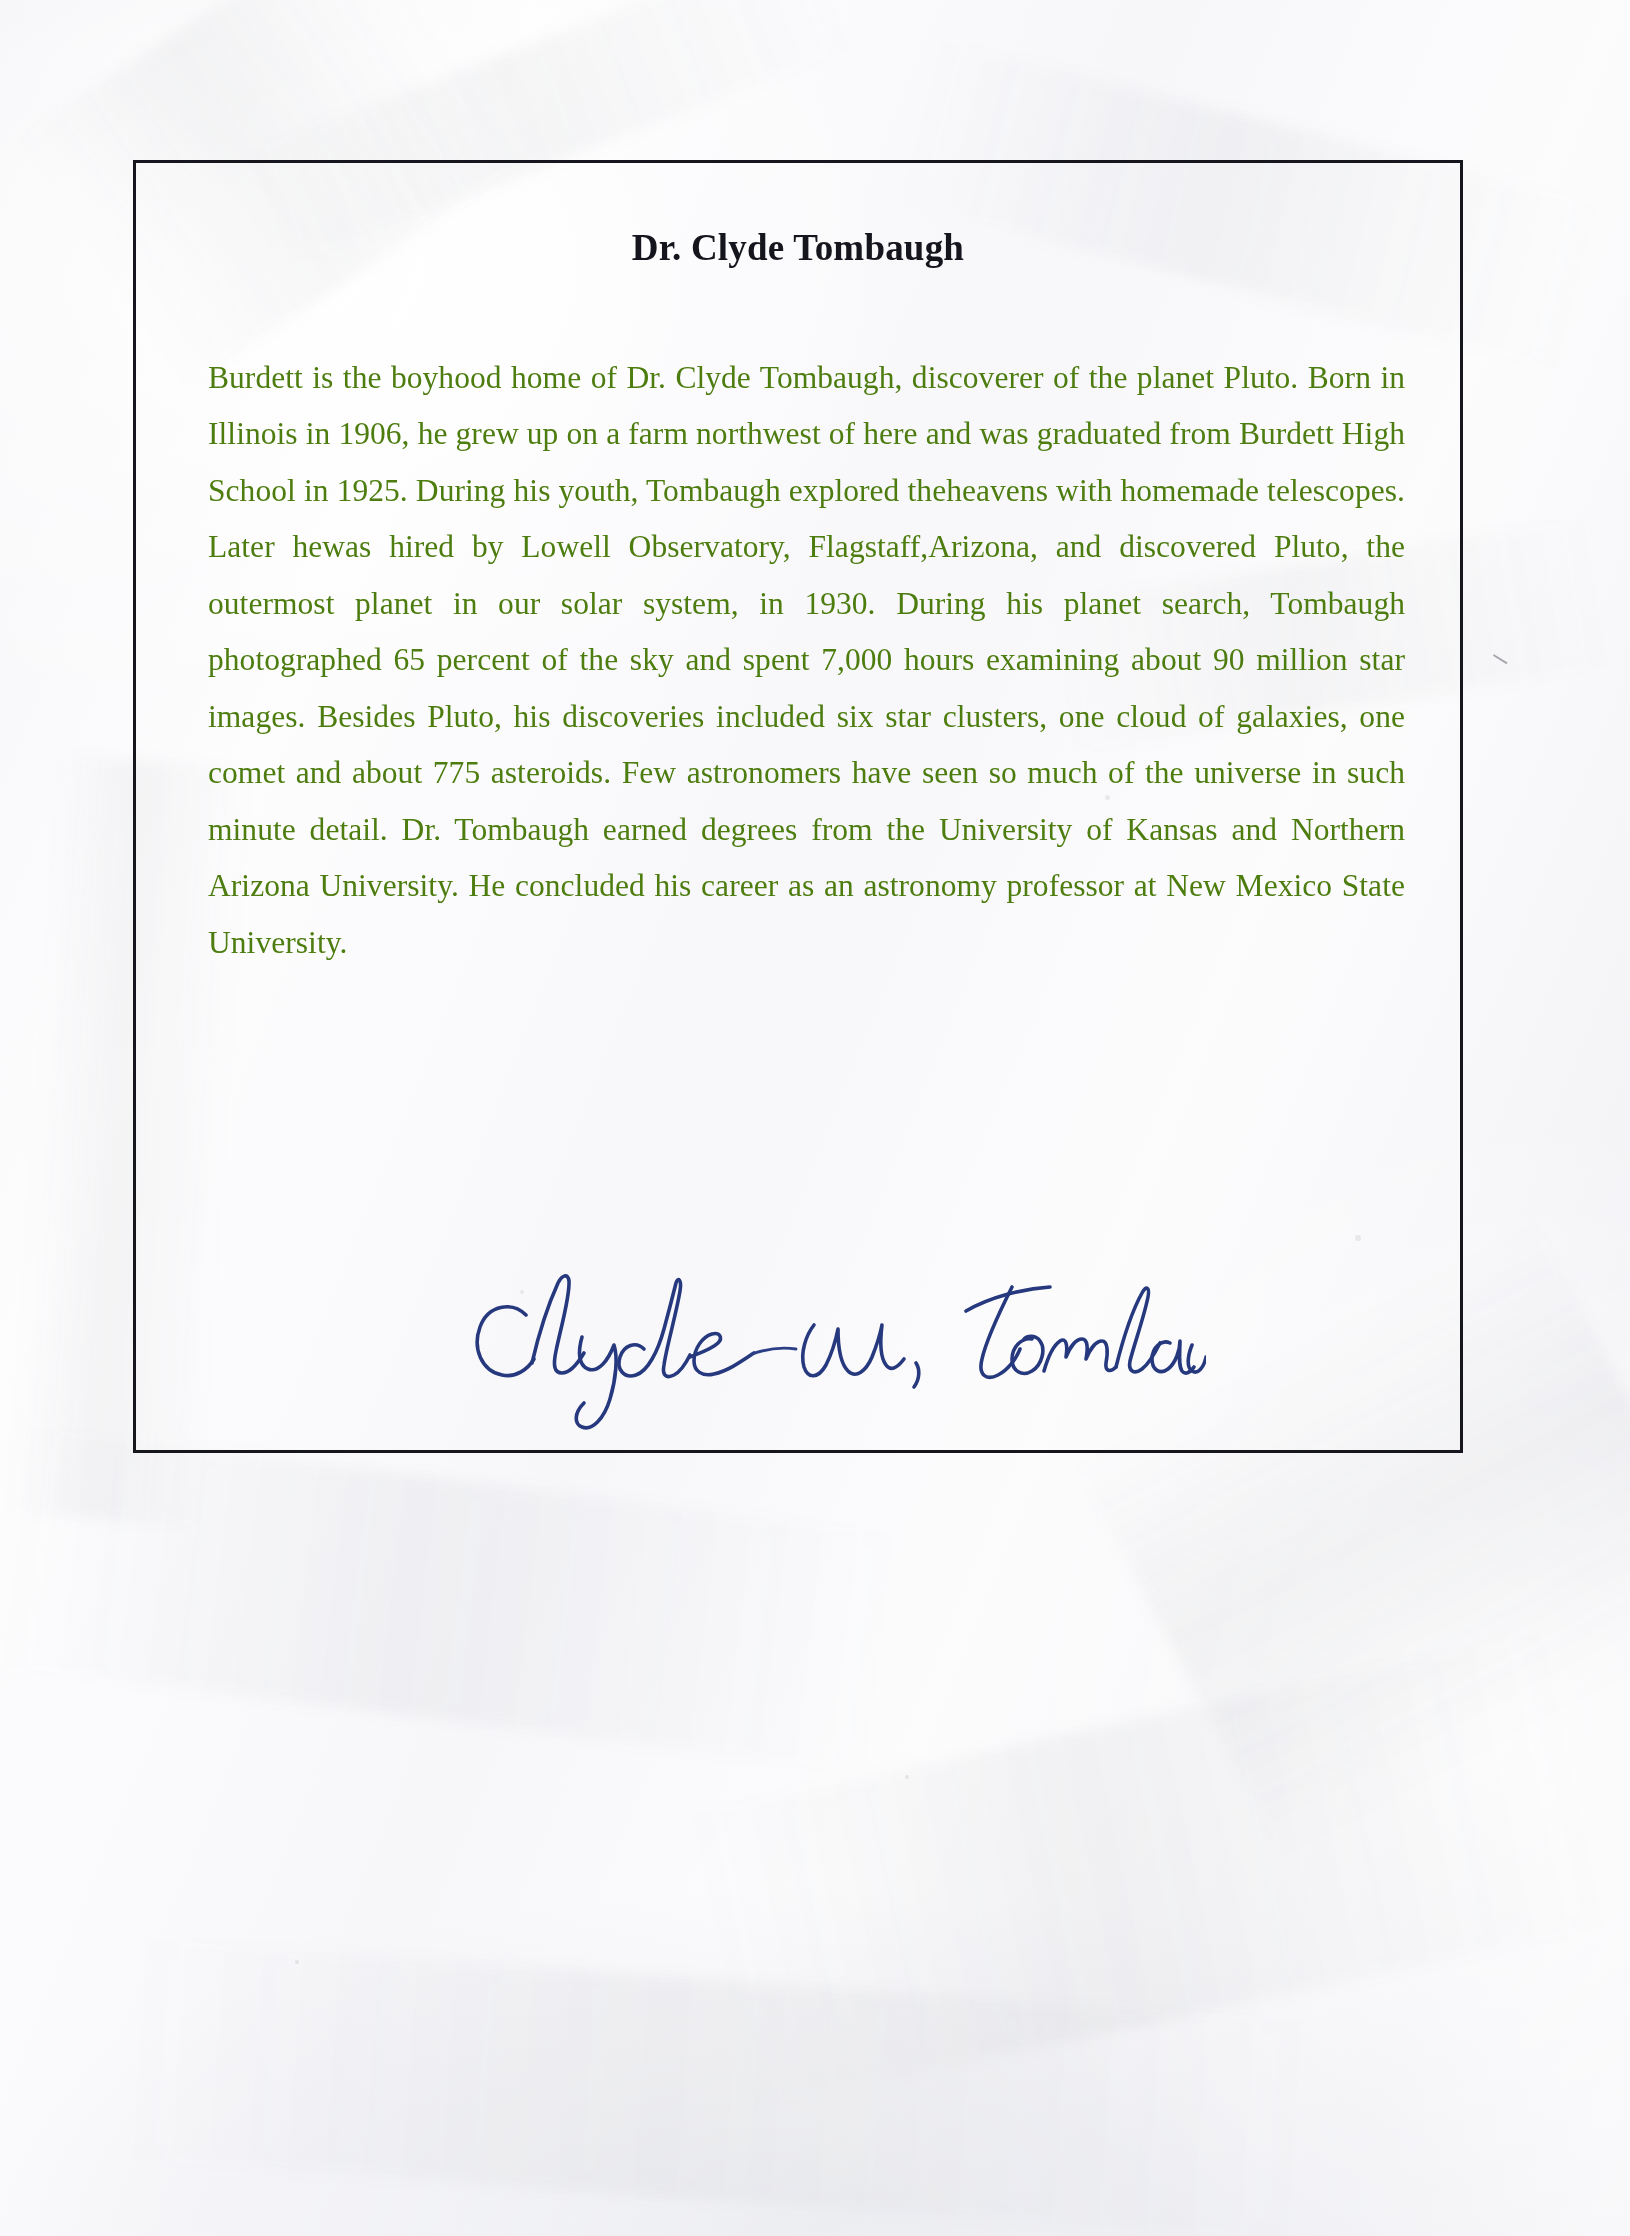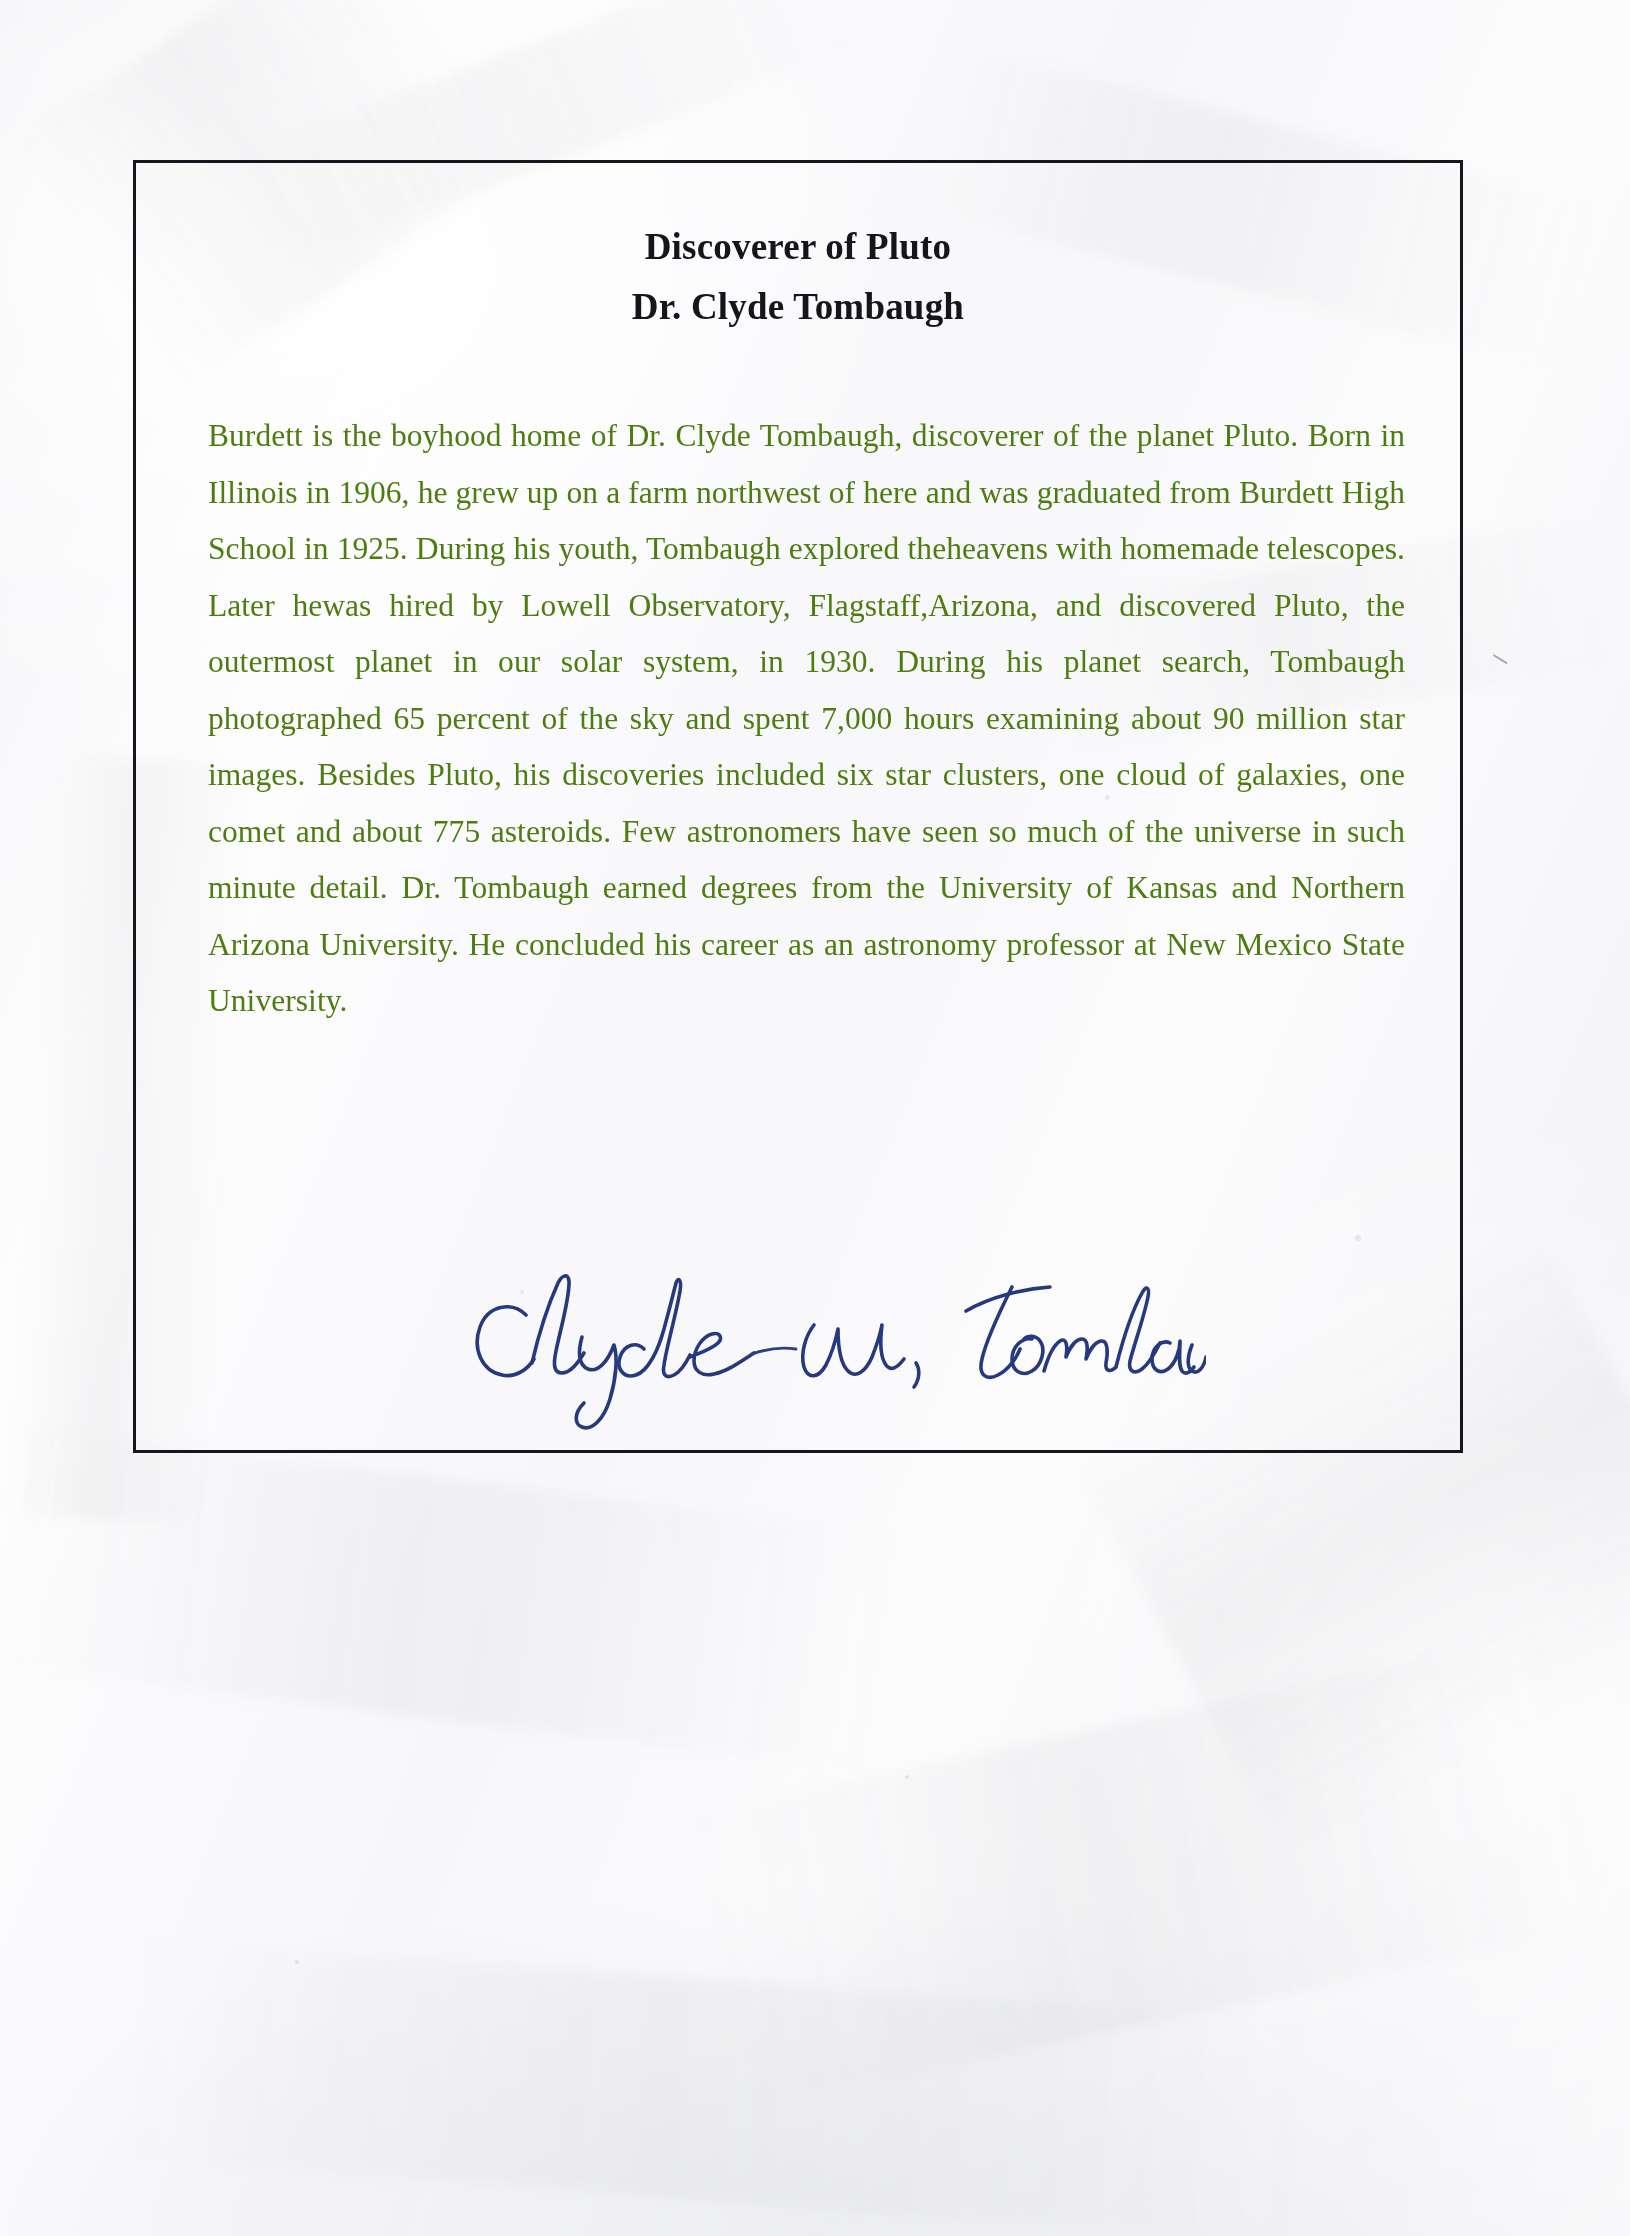--- a/index.html
+++ b/index.html
@@ -160,21 +160,20 @@
   <div class="speck" style="left:905px; top:1775px; width:4px; height:4px;"></div>
   <div class="speck" style="left:295px; top:1960px; width:4px; height:4px;"></div>
 </div>
 
 <div class="margin-mark"></div>
 
 <div class="frame">
   <div class="frame-inner">
 
     <div class="title-block">
-      <h1 class="doc-title">Discoverer of Pluto</h1>
       <h2 class="doc-subtitle">Dr. Clyde Tombaugh</h2>
     </div>
 
     <p class="body-text">Burdett is the boyhood home of Dr. Clyde Tombaugh, discoverer of the planet Pluto. Born in Illinois in 1906, he grew up on a farm northwest of here and was graduated from Burdett High School in 1925. During his youth, Tombaugh explored theheavens with homemade telescopes. Later hewas hired by Lowell Observatory, Flagstaff,Arizona, and discovered Pluto, the outermost planet in our solar system, in 1930. During his planet search, Tombaugh photographed 65 percent of the sky and spent 7,000 hours examining about 90 million star images. Besides Pluto, his discoveries included six star clusters, one cloud of galaxies, one comet and about 775 asteroids. Few astronomers have seen so much of the universe in such minute detail. Dr. Tombaugh earned degrees from the University of Kansas and Northern Arizona University. He concluded his career as an astronomy professor at New Mexico State University.</p>
 
   </div>
 
   <div class="signature-area">
     <svg class="signature-svg" viewBox="0 0 740 190" preserveAspectRatio="xMinYMid meet">
 

